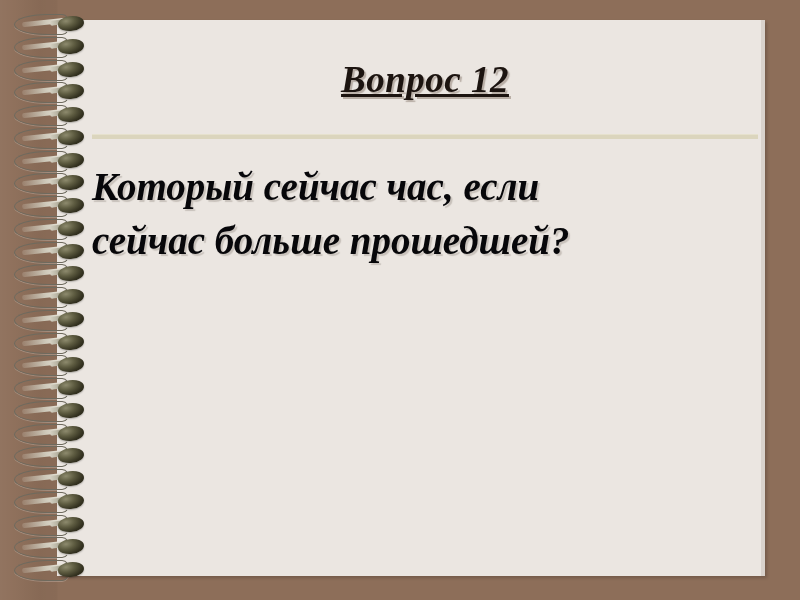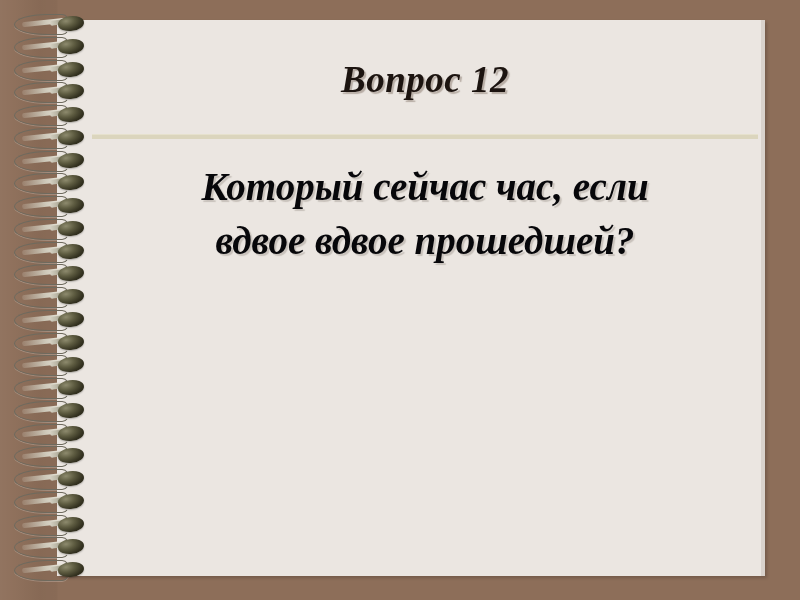--- a/index.html
+++ b/index.html
@@ -125,38 +125,39 @@
     top: 58px;
     width: 666px;
     text-align: center;
     font-size: 37px;
     font-weight: bold;
     font-style: italic;
     color: #1c1410;
     letter-spacing: 0.5px;
     text-shadow: 2px 2px 1px rgba(90,70,55,0.35);
     white-space: nowrap;
+    text-decoration: underline;
   }
 
   #rule {
     position: absolute;
     left: 92px;
     top: 134px;
     width: 666px;
     height: 4px;
     background: #dbd5bd;
     border-top: 1px solid #e6e1cd;
   }
 
   #body-text {
     position: absolute;
     left: 92px;
     top: 160px;
     width: 666px;
-    text-align: center;
+    text-align: left;
     font-size: 39px;
     font-weight: bold;
     font-style: italic;
     color: #07070a;
     line-height: 54px;
     letter-spacing: 0px;
     text-shadow: 2px 2px 1px rgba(120,110,100,0.30);
   }
   #body-text .line {
     display: block;
@@ -325,16 +326,16 @@
         <div class="bead"></div>
       </div>
     </div>
 
   <div id="title">Вопрос 12</div>
 
   <div id="rule"></div>
 
   <div id="body-text">
     <span class="line">Который сейчас час, если</span>
-    <span class="line">вдвое вдвое прошедшей?</span>
+    <span class="line">сейчас больше прошедшей?</span>
   </div>
 
 </div>
 
 </body></html>

